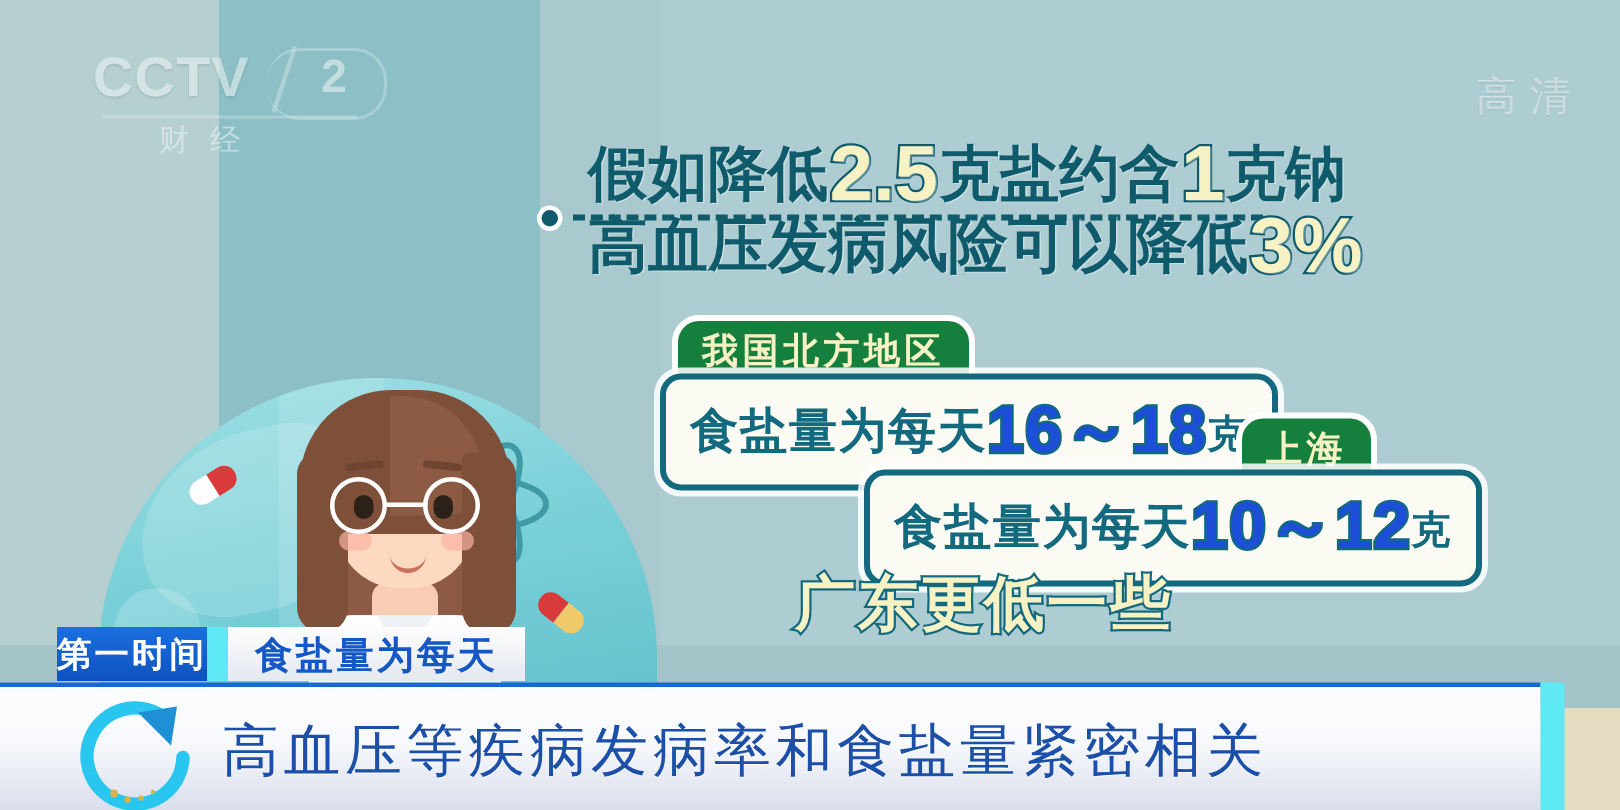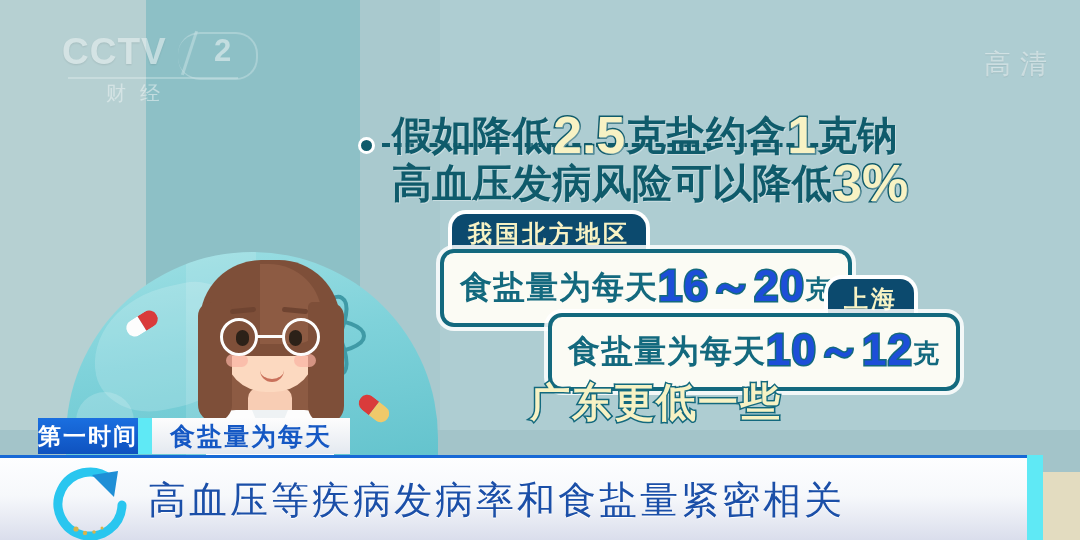--- a/index.html
+++ b/index.html
@@ -89,61 +89,61 @@
   .bridge{position:absolute;left:37px;top:17px;width:28px;height:3px;background:#fdfdfd;}
   .eye{position:absolute;top:80px;width:13px;height:16px;background:#2c2118;border-radius:7px;}
   .eye-l{left:46px;} .eye-r{left:99px;}
   .brow{position:absolute;top:58px;width:26px;height:5px;background:#6f4431;border-radius:3px;}
   .brow-l{left:40px;transform:rotate(-6deg);} .brow-r{left:92px;transform:rotate(6deg);}
   .cheek{position:absolute;top:104px;width:22px;height:13px;background:#f9b2a3;opacity:.7;border-radius:11px;}
   .cheek-l{left:36px;} .cheek-r{left:104px;}
   .mouth{position:absolute;left:70px;top:118px;width:24px;height:11px;border-bottom:3px solid #c9715b;border-radius:0 0 14px 14px;}
 
   
-  .hl{position:absolute;left:392px;top:111px;width:470px;}
+  .hl{position:absolute;left:392px;top:92px;width:470px;}
   .hl-line{
     font-size:40px;font-weight:bold;color:#0f5b6b;line-height:48px;white-space:nowrap;
     text-shadow:1px 1px 0 rgba(255,255,255,.35);
   }
   .hl-line.second{text-align:right;}
   .num-big{
     font-size:52px;color:#f7f2c4;-webkit-text-stroke:3px #0f5b6b;
     paint-order:stroke fill;vertical-align:-4px;margin:0 1px;
   }
   .dot-mark{
     position:absolute;left:358px;top:137px;width:17px;height:17px;border-radius:50%;
     background:#0f5b6b;border:3px solid #ffffff;box-sizing:border-box;
   }
   .dashed{
     position:absolute;left:382px;top:143px;width:460px;height:0;
     border-top:4px dashed #0f5b6b;
   }
 
   
   .tag{
-    position:absolute;background:#0c4a6e;border-radius:14px 14px 0 0;
+    position:absolute;background:#15803d;border-radius:14px 14px 0 0;
     box-shadow:0 0 0 4px #ffffff;
     color:#f7f2c4;font-size:24px;font-weight:bold;letter-spacing:3px;
     padding:4px 16px 6px;white-space:nowrap;
   }
   .valbox{
     position:absolute;background:#fbfbf4;border:4px solid #13697e;border-radius:14px;
     box-shadow:0 0 0 4px rgba(255,255,255,.85);
     padding:4px 16px 7px;white-space:nowrap;
     font-size:32px;font-weight:bold;color:#13697e;letter-spacing:1px;
   }
   .valbox .n{
     font-size:44px;color:#1d4ed8;-webkit-text-stroke:3px #13697e;
     paint-order:stroke fill;vertical-align:-3px;
   }
   .valbox .u{font-size:26px;}
   .row-north-tag{left:452px;top:214px;}
   .row-north-box{left:440px;top:249px;}
   .row-sh-tag{left:828px;top:279px;}
-  .row-sh-box{left:548px;top:313px;text-align:center;}
+  .row-sh-box{left:576px;top:313px;text-align:center;}
 
   .gd{
     position:absolute;left:530px;top:375px;white-space:nowrap;
     font-size:40px;font-weight:bold;color:#f7f2c4;
     -webkit-text-stroke:3px #13697e;paint-order:stroke fill;letter-spacing:2px;
   }
 
   
   .barrow{position:absolute;left:38px;top:418px;height:36px;display:flex;align-items:stretch;}
   .bar-prog{
@@ -254,21 +254,21 @@
     <div class="hl-line">
       <span>假如降低</span><span class="num-big">2.5</span><span>克盐约含</span><span class="num-big">1</span><span>克钠</span>
     </div>
     <div class="hl-line second">
       <span>高血压发病风险可以降低</span><span class="num-big">3%</span>
     </div>
   </div>
 
   <div class="tag row-north-tag">我国北方地区</div>
   <div class="valbox row-north-box">
-    <span>食盐量为每天</span><span class="n">16</span><span class="n">～</span><span class="n">20</span><span class="u">克</span>
+    <span>食盐量为每天</span><span class="n">16</span><span class="n">～</span><span class="n">18</span><span class="u">克</span>
   </div>
 
   <div class="tag row-sh-tag">上海</div>
   <div class="valbox row-sh-box">
     <span>食盐量为每天</span><span class="n">10</span><span class="n">～</span><span class="n">12</span><span class="u">克</span>
   </div>
 
   <div class="gd">广东更低一些</div>
 
   <div class="barrow">

